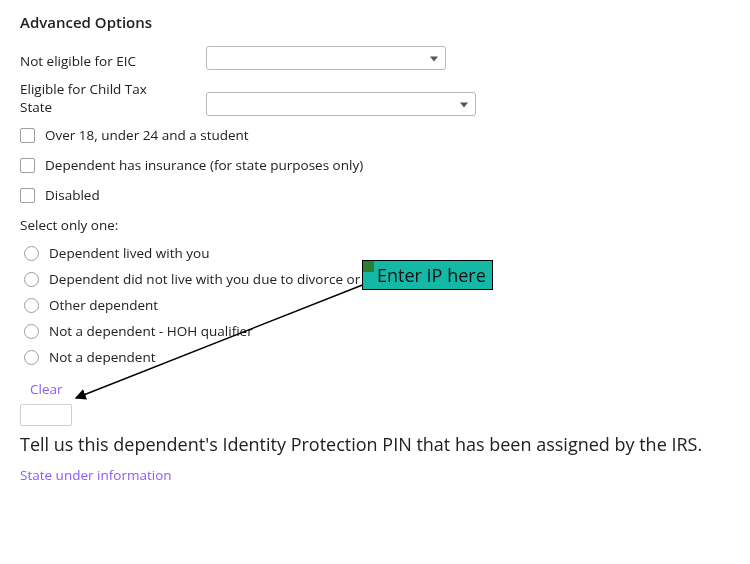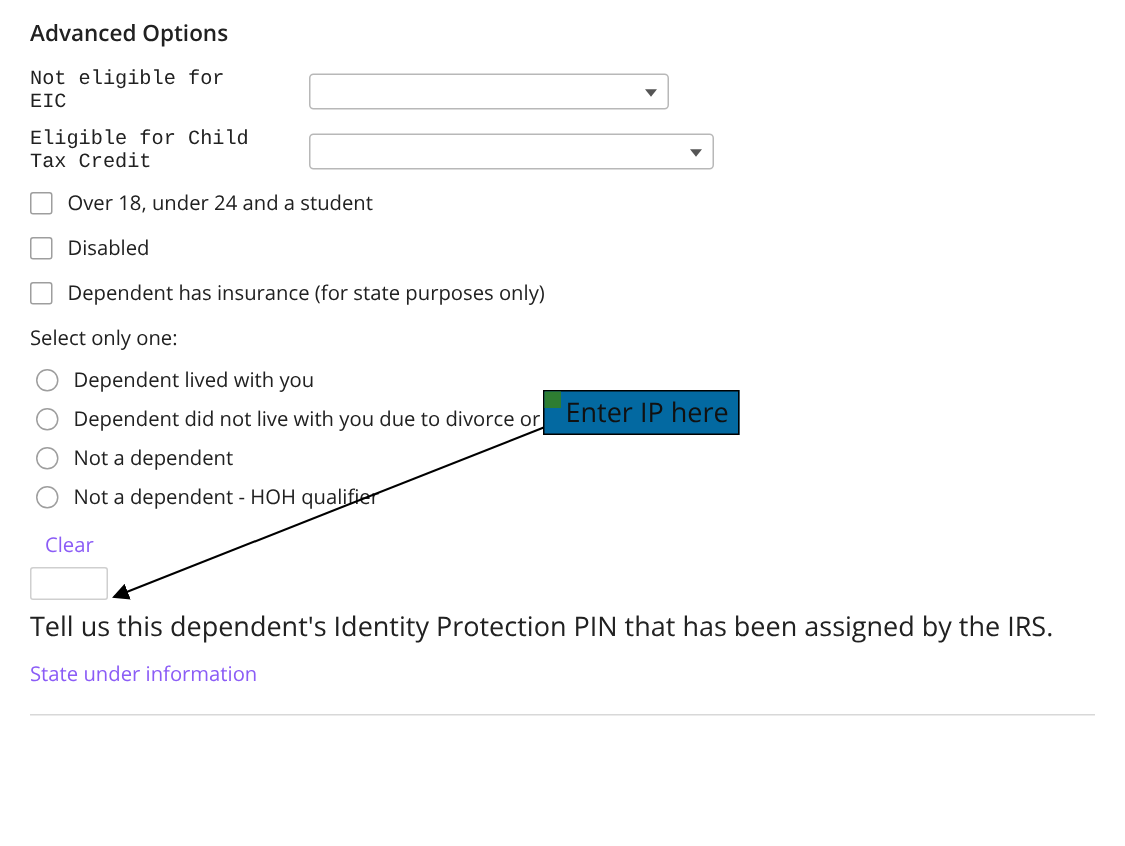--- a/index.html
+++ b/index.html
@@ -17,24 +17,23 @@
     padding: 12px 20px 0 20px;
     box-sizing: border-box;
   }
   .section-title {
     font-weight: 600;
     font-size: 15px;
     margin-bottom: 14px;
   }
   .row {
     display: flex;
-    align-items: center;
+    align-items: flex-end;
     margin-bottom: 10px;
     gap: 26px;
-    font-family: Liberation Mono, monospace;
   }
   .label {
     width: 160px;
     font-size: 13.5px;
   }
   .select {
     appearance: none;
     -webkit-appearance: none;
     border: 1px solid #b8b8b8;
     border-radius: 3px;
@@ -152,21 +151,21 @@
   
   .callout {
     position: absolute;
     left: 362px;
     top: 260px;
     pointer-events: none;
   }
   .callout-box {
     position: relative;
     border: 1px solid #000;
-    background: #0369a1;
+    background: #14b8a6;
     padding: 2px 6px 2px 14px;
     font-size: 18px;
     color: #111;
   }
   .callout-handle {
     position: absolute;
     left: 0;
     top: 0;
     width: 11px;
     height: 11px;
@@ -186,56 +185,60 @@
   <div class="section-title">Advanced Options</div>
 
   <div class="row">
     <span class="label">Not eligible for EIC</span>
     <span class="select-wrap">
       <select class="select"><option></option></select>
     </span>
   </div>
 
   <div class="row">
-    <span class="label">Eligible for Child Tax Credit</span>
+    <span class="label">Eligible for Child Tax State</span>
     <span class="select-wrap">
       <select class="select wide"><option></option></select>
     </span>
   </div>
 
   <div class="chk-row">
     <span class="chk"></span>
     <span class="chk-label">Over 18, under 24 and a student</span>
   </div>
   <div class="chk-row">
     <span class="chk"></span>
-    <span class="chk-label">Disabled</span>
+    <span class="chk-label">Dependent has insurance (for state purposes only)</span>
   </div>
   <div class="chk-row">
     <span class="chk"></span>
-    <span class="chk-label">Dependent has insurance (for state purposes only)</span>
+    <span class="chk-label">Disabled</span>
   </div>
 
   <div class="subhead">Select only one:</div>
 
   <div class="radio-row">
     <span class="radio"></span>
     <span class="radio-label">Dependent lived with you</span>
   </div>
   <div class="radio-row">
     <span class="radio"></span>
     <span class="radio-label">Dependent did not live with you due to divorce or separation</span>
   </div>
   <div class="radio-row">
     <span class="radio"></span>
+    <span class="radio-label">Other dependent</span>
+  </div>
+  <div class="radio-row">
+    <span class="radio"></span>
+    <span class="radio-label">Not a dependent - HOH qualifier</span>
+  </div>
+  <div class="radio-row">
+    <span class="radio"></span>
     <span class="radio-label">Not a dependent</span>
-  </div>
-  <div class="radio-row">
-    <span class="radio"></span>
-    <span class="radio-label">Not a dependent - HOH qualifier</span>
   </div>
 
   <div style="margin-left:10px;">
     <span class="link">Clear</span>
   </div>
 
   <div>
     <input class="ip-input" type="text" style="">
   </div>
 

